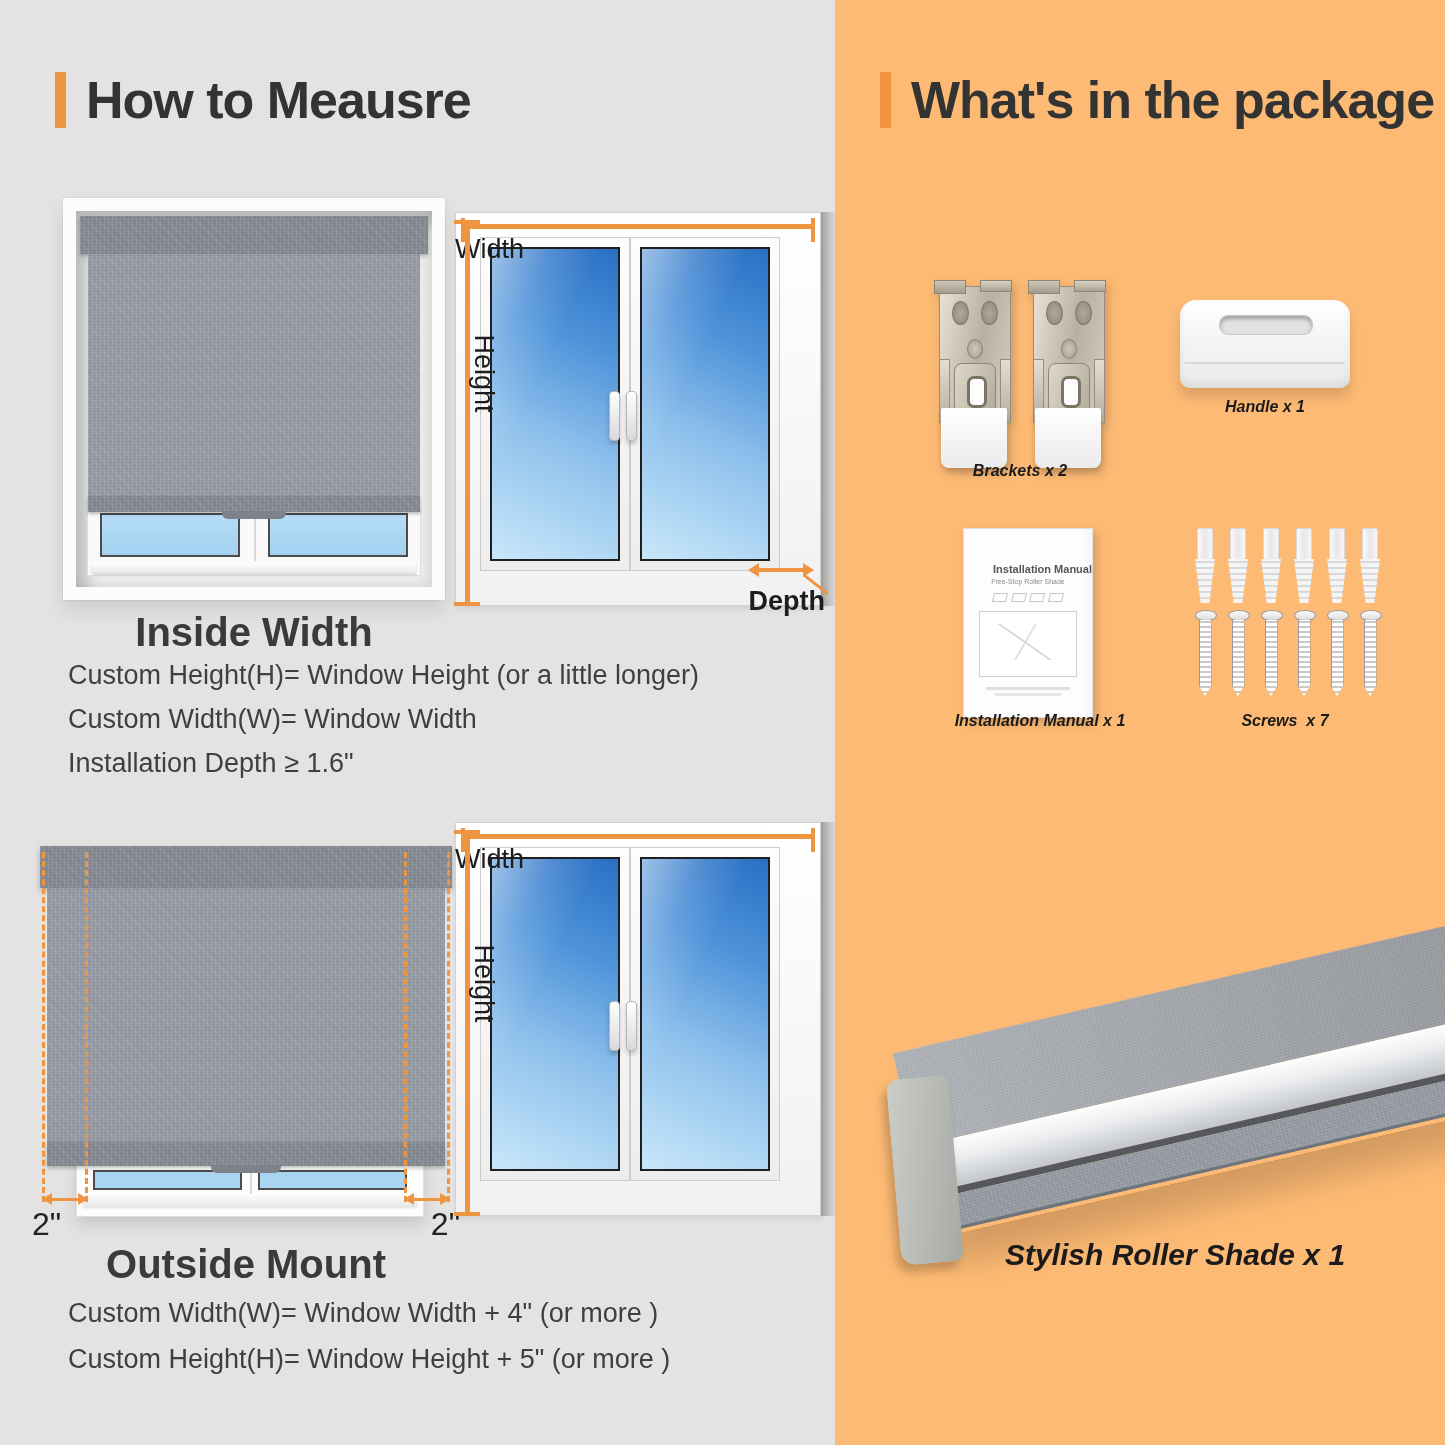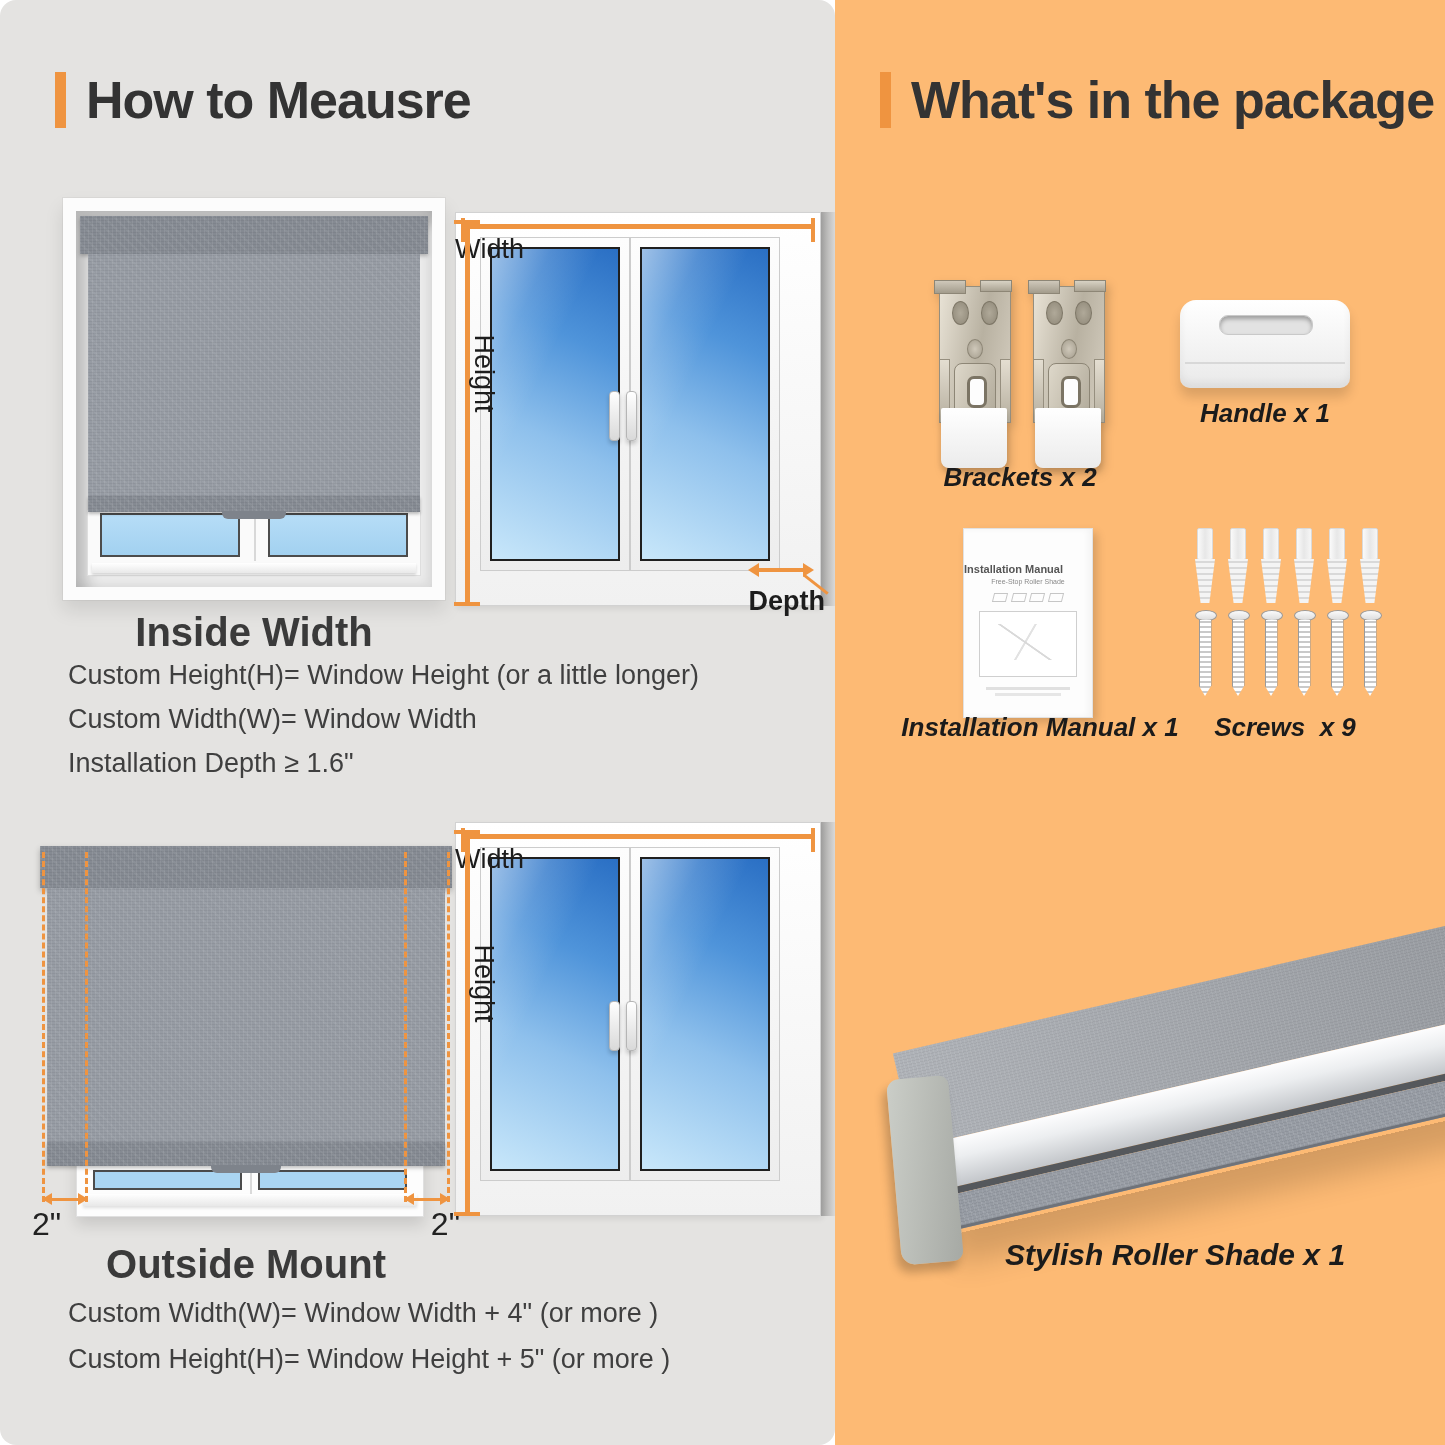--- a/index.html
+++ b/index.html
@@ -1,21 +1,21 @@
 <!DOCTYPE html>
 <html><head>
 <meta charset="utf-8">
 <style>
   html,body{margin:0;padding:0;}
   body{width:1445px;height:1445px;position:relative;overflow:hidden;
        font-family:"Liberation Sans","DejaVu Sans",sans-serif;}
   .abs{position:absolute;}
 
   
-  .panel-left{position:absolute;left:0;top:0;width:835px;height:1445px;background:#e4e3e1;border-radius:16px;}
+  .panel-left{position:absolute;left:0;top:0;width:835px;height:1445px;background:#e4e3e1;}
   .panel-right{position:absolute;left:835px;top:0;width:610px;height:1445px;background:#fdba74;overflow:hidden;}
 
   
   .sec-title{position:absolute;display:flex;align-items:center;gap:20px;}
   .sec-bar{width:11px;height:56px;background:#ef9440;}
   .sec-text{font-size:52px;font-weight:700;color:#333;letter-spacing:-1px;white-space:nowrap;}
 
   
   .fabric,.fabric-dark,.fabric-light{
     background-image:
@@ -95,21 +95,21 @@
   .lab2{position:absolute;top:400px;font-size:32px;color:#222;}
   .lab2.ll{left:-8px;} .lab2.lr{right:-8px;}
 
   
   .mount-heading{position:absolute;font-size:40px;font-weight:700;color:#3a3a3a;text-align:center;}
   .spec{position:absolute;font-size:27px;color:#3f3f3f;}
   .spec div{height:44px;}
   .spec.outside div{height:46px;}
 
   
-  .pkg-label{position:absolute;font-size:26px;font-weight:700;font-style:italic;color:#1b1b1b;text-align:center;white-space:pre;}
+  .pkg-label{position:absolute;font-size:16px;font-weight:700;font-style:italic;color:#1b1b1b;text-align:center;white-space:pre;}
 
   
   .bracket{position:absolute;width:78px;height:192px;filter:drop-shadow(3px 5px 5px rgba(0,0,0,.18));}
   .b-metal{position:absolute;left:4px;top:6px;width:70px;height:128px;border-radius:4px 4px 2px 2px;
     background:linear-gradient(100deg,#e9e3d6,#b8b1a1 55%,#d4cdbf);border:1px solid #958e7e;}
   .b-hook{position:absolute;left:-6px;top:-7px;width:30px;height:12px;background:linear-gradient(#cfc8ba,#a39c8c);border:1px solid #8d8676;}
   .b-hook2{position:absolute;right:-2px;top:-7px;width:30px;height:10px;background:linear-gradient(#d8d2c4,#aaa393);border:1px solid #8d8676;}
   .b-hole{position:absolute;top:14px;width:15px;height:22px;border-radius:50%;
     background:radial-gradient(#b0a999,#8f8878);border:1px solid #7d7666;}
   .b-hole.h1{left:12px;} .b-hole.h2{right:12px;}
@@ -129,21 +129,21 @@
   .handlebox{position:absolute;left:345px;top:300px;width:170px;height:88px;border-radius:16px 16px 10px 10px;
     background:linear-gradient(#ffffff,#e9e9e9);
     box-shadow:0 9px 12px rgba(0,0,0,.14), inset 0 -5px 8px rgba(0,0,0,.06);}
   .handle-slot{position:absolute;left:50%;margin-left:-46px;top:15px;width:92px;height:18px;border-radius:9px;
     background:#e2e2e2;border:1px solid #c9c9c9;box-shadow:inset 0 3px 4px rgba(0,0,0,.30);}
   .handle-crease{position:absolute;left:5px;right:5px;bottom:24px;height:2px;background:#d8d8d8;}
 
   
   .manual{position:absolute;left:128px;top:528px;width:128px;height:188px;background:#fdfdfd;border:1px solid #e2e2e2;
     box-shadow:4px 5px 9px rgba(0,0,0,.16), inset -4px 0 6px rgba(0,0,0,.04);}
-  .m-title{margin-top:34px;text-align:left;font-size:11px;font-weight:700;color:#555;}
+  .m-title{margin-top:34px;text-align:right;font-size:11px;font-weight:700;color:#555;}
   .m-sub{margin-top:3px;text-align:center;font-size:7px;color:#8a8a8a;}
   .m-icons{margin:8px auto 0;width:70px;display:flex;justify-content:space-between;}
   .m-icons i{display:block;width:12px;height:7px;border:1px solid #c6c6c6;transform:skewX(-14deg);}
   .m-box{margin:9px auto 0;width:96px;height:64px;border:1px solid #cfcfcf;position:relative;background:#fff;}
   .m-sketch{position:absolute;left:18px;top:12px;width:58px;height:36px;
     background:
      linear-gradient(35deg, transparent 46%, #d9d9d9 47%, #d9d9d9 49%, transparent 50%),
      linear-gradient(120deg, transparent 46%, #e2e2e2 47%, #e2e2e2 49%, transparent 50%);}
   .m-fine{margin:10px auto 0;width:84px;height:3px;background:#e0e0e0;}
   .m-fine2{margin:3px auto 0;width:66px;height:3px;background:#e6e6e6;}
@@ -393,21 +393,21 @@
       </div>
     <div class="screw">
         <div class="screw-head"></div>
         <div class="screw-shaft"></div>
       </div>
     <div class="screw">
         <div class="screw-head"></div>
         <div class="screw-shaft"></div>
       </div>
   </div>
-  <div class="pkg-label" style="left:330px;top:712px;width:240px;">Screws  x 9</div>
+  <div class="pkg-label" style="left:330px;top:712px;width:240px;">Screws  x 7</div>
 
   <div class="shade-photo">
     <div class="sp-rot">
       <div class="sp-top"></div>
       <div class="sp-roller"></div>
       <div class="sp-gap"></div>
       <div class="sp-rail fabric"></div>
       <div class="sp-cap"></div>
     </div>
   </div>

